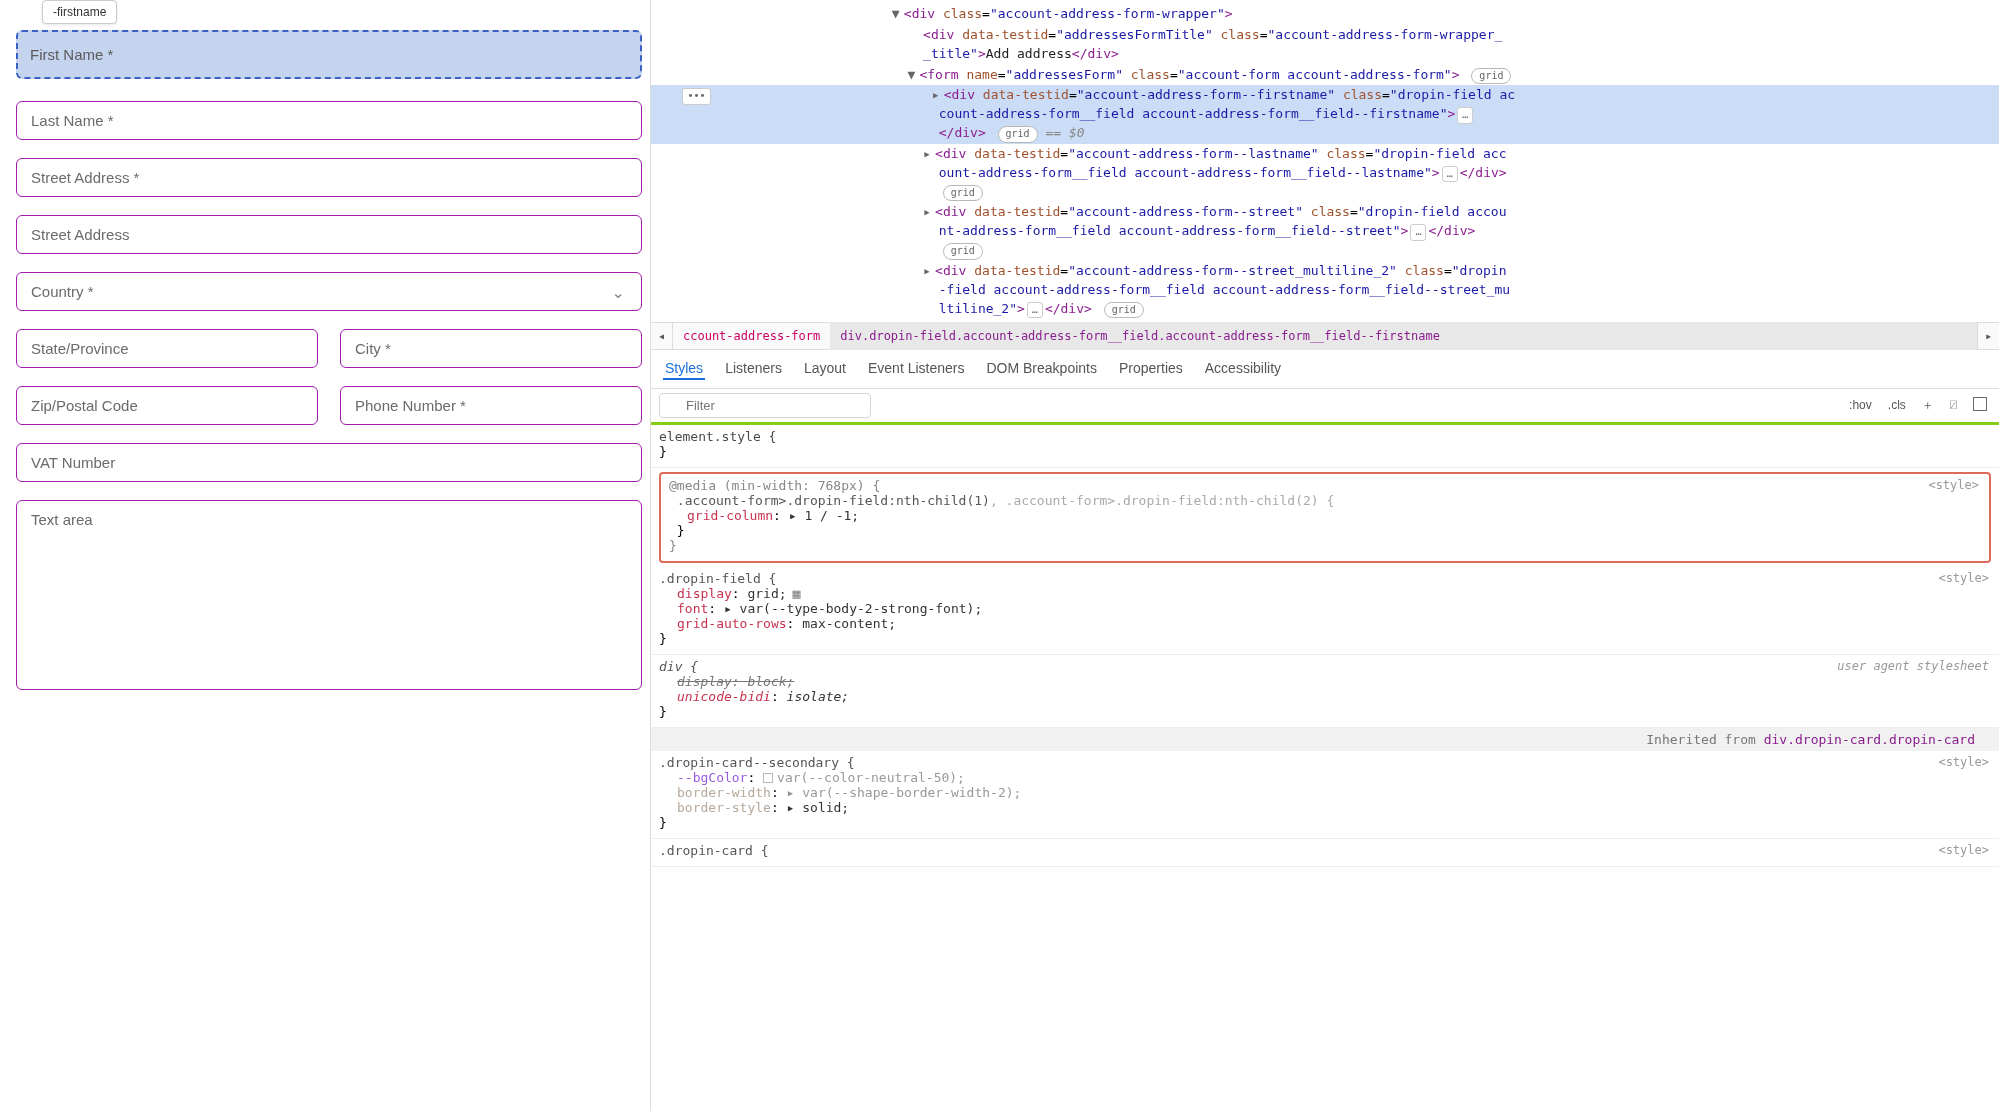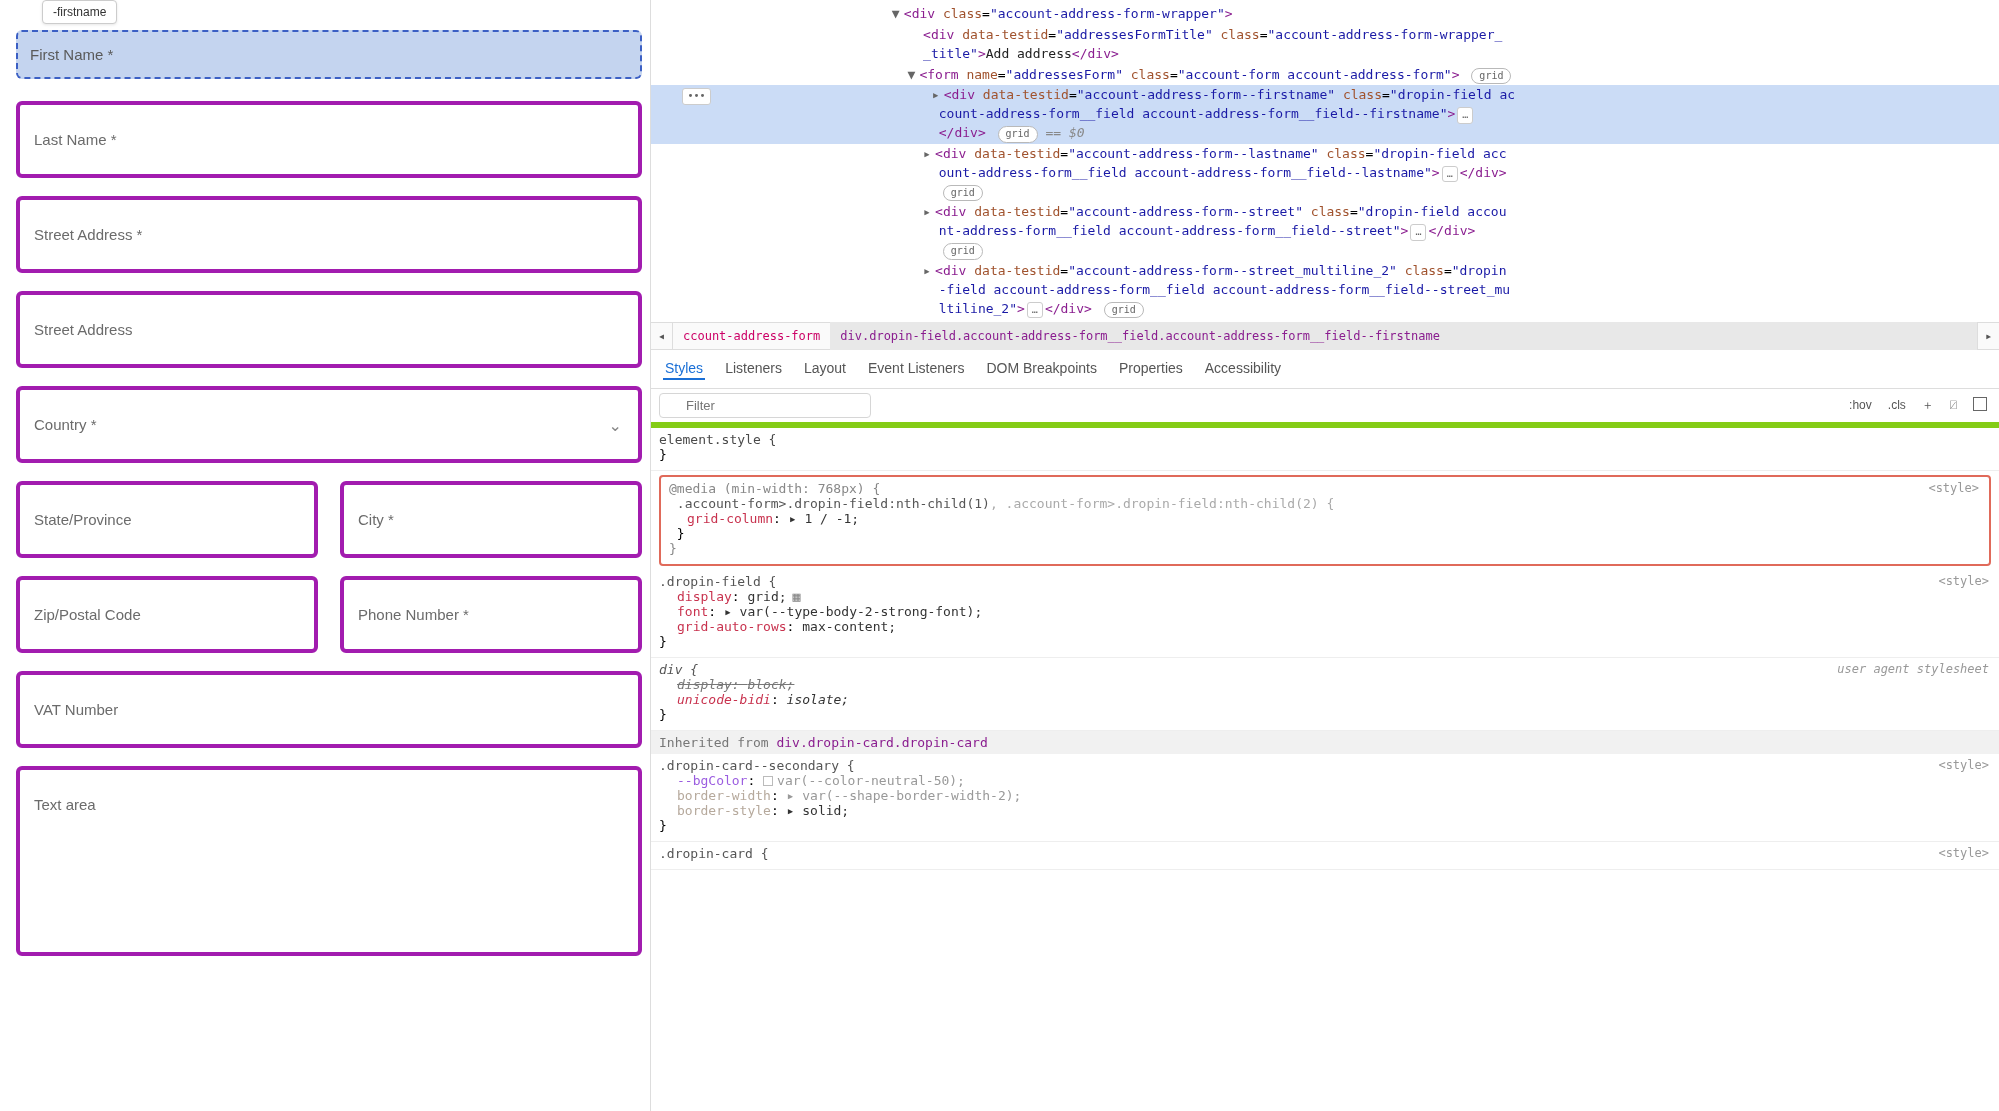--- a/index.html
+++ b/index.html
@@ -8,21 +8,21 @@
 .devtools-pane { flex: 1; display: flex; flex-direction: column; background: #fff; border-left: 1px solid #ddd; }
 
 
 .tooltip-chip {
   background: #fff; border: 1px solid #ccc; border-radius: 4px;
   padding: 4px 10px; font-size: 12px; color: #333; display: inline-block;
   margin: 0 0 6px 26px; box-shadow: 0 1px 3px rgba(0,0,0,0.1);
   position: relative;
 }
 .form-field {
-  border: 4px solid #a21caf; border-radius: 6px; padding: 26px 14px;
+  border: 1px solid #a21caf; border-radius: 6px; padding: 10px 14px;
   margin-bottom: 18px; color: #6b6b6b; font-size: 15px; background: #fff;
 }
 .form-field.selected {
   border: 2px dashed #3b5fc4; background: #c4d4ef; color: #5a5a5a;
   padding: 14px 12px; margin-bottom: 22px;
 }
 .two-col { display: flex; gap: 22px; }
 .two-col .form-field { flex: 1; }
 .form-field.chevron { position: relative; }
 .chevron-mark {
@@ -60,21 +60,21 @@
 .crumb-btn.right { border-right: none; border-left: 1px solid #ddd; }
 .crumb-item { padding: 0 10px; color: #c06; line-height: 28px; white-space: nowrap; overflow: hidden; text-overflow: ellipsis; }
 .crumb-item.active { background: #e8e8e8; color: #8a1d8f; flex: 1; }
 
 
 .tab-row { display: flex; gap: 18px; padding: 8px 12px; border-bottom: 1px solid #ddd; font-size: 14px; color: #555; }
 .tab { padding: 2px 2px; cursor: pointer; }
 .tab.active { color: #1a6fd6; border-bottom: 2px solid #1a6fd6; }
 
 
-.filter-bar { display: flex; align-items: center; gap: 8px; padding: 4px 8px; border-bottom: 6px solid #84cc16; }
+.filter-bar { display: flex; align-items: center; gap: 8px; padding: 4px 8px; border-bottom: 3px solid #84cc16; }
 .filter-input {
   flex: 1; border: 1px solid #d6d6d6; border-radius: 4px; padding: 4px 8px 4px 26px;
   font-size: 13px; color: #666; position: relative;
 }
 .filter-wrap { position: relative; flex: 1; }
 .filter-icon { position: absolute; left: 8px; top: 50%; transform: translateY(-50%); color: #888; font-size: 12px; }
 .fb-btn { color: #555; font-size: 12px; padding: 2px 4px; cursor: pointer; }
 .icon-square { border: 1.5px solid #666; width: 14px; height: 14px; display: inline-block; position: relative; }
 
 
@@ -87,21 +87,21 @@
 .rule-source { position: absolute; right: 10px; top: 4px; color: #999; font-size: 12px; }
 .rule-source.ua { font-style: italic; }
 .prop-line { padding-left: 18px; }
 .prop-name { color: #c8324e; }
 .prop-name.var { color: #9b5de0; }
 .prop-name.grey { color: #b6a99c; }
 .prop-val { color: #333; }
 .prop-val .varc { color: #999; }
 .struck { text-decoration: line-through; font-style: italic; color: #777; }
 .swatch { display: inline-block; width: 10px; height: 10px; border: 1px solid #bbb; margin-right: 4px; vertical-align: middle; }
-.inherit-row { background: #f1f1f1; padding: 4px 8px; color: #777; }
+.inherit-row { background: #f1f1f1; padding: 4px 24px; color: #777; text-align: right; }
 .inherit-row .from { color: #8a1d8f; }
 .grid-icon { color: #888; margin-left: 6px; }
 .media-ln { color: #888; }
 </style>
 </head>
 <body>
 
 <div class="form-pane">
   <div class="tooltip-chip">-firstname</div>
 

